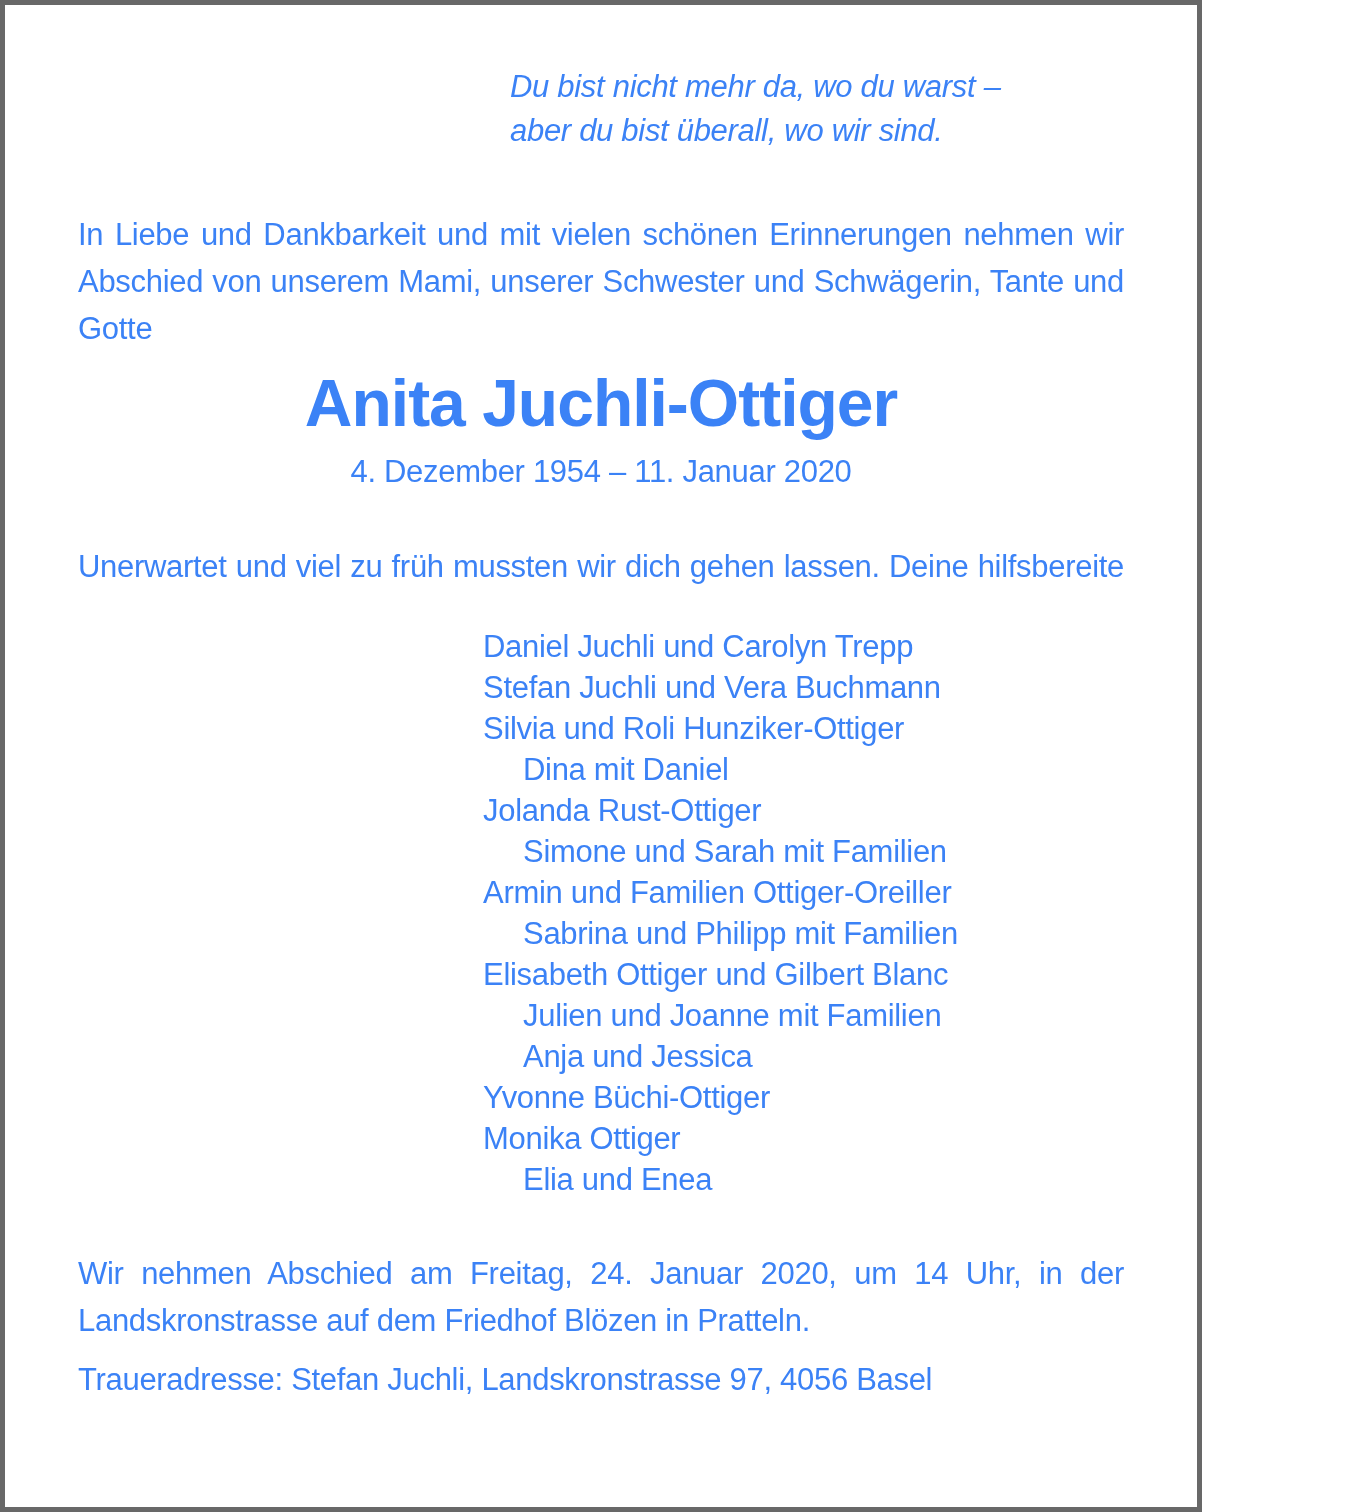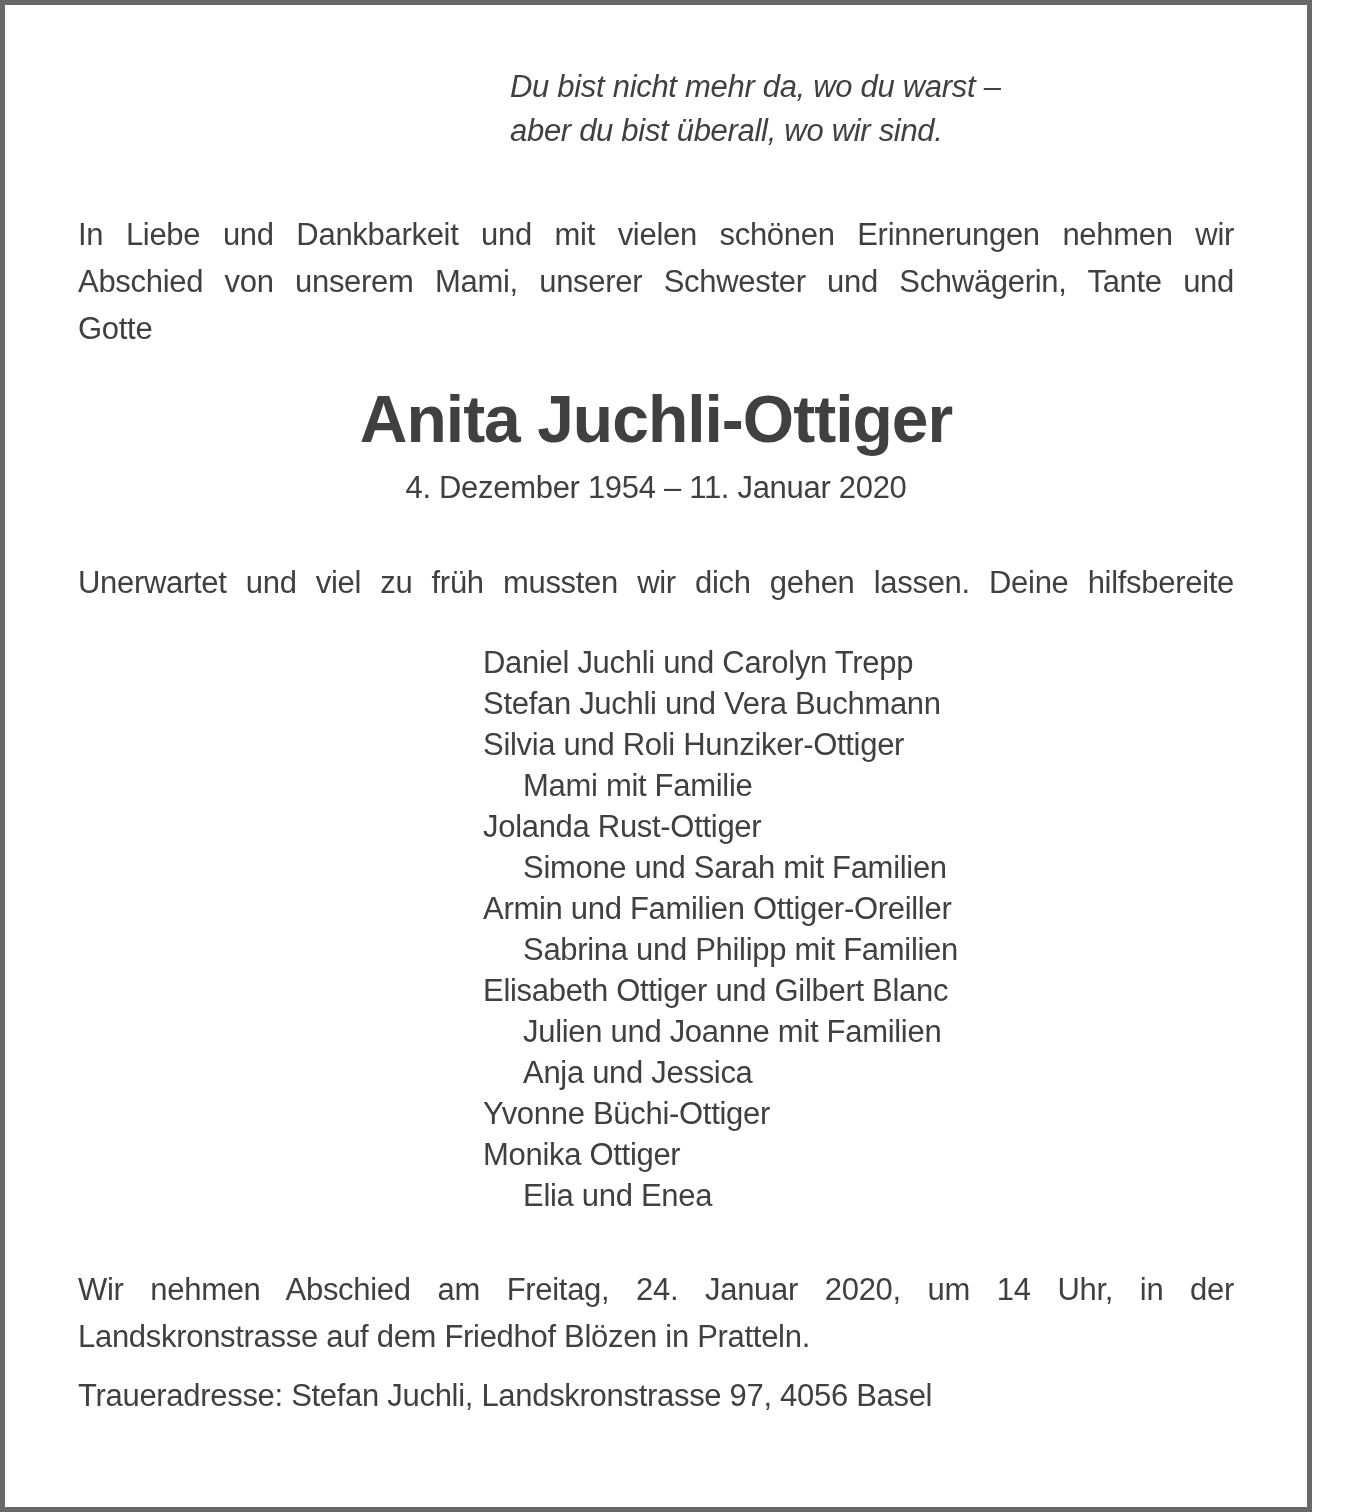--- a/index.html
+++ b/index.html
@@ -2,47 +2,47 @@
 <html><head>
 <meta charset="utf-8">
 <style>
   html, body {
     margin: 0;
     padding: 0;
     background: #ffffff;
   }
   .page {
     box-sizing: border-box;
-    width: 1312px;
+    width: 1202px;
     height: 1512px;
     background: #ffffff;
     border: 5px solid #686868;
     padding: 60px 73px 7px 73px;
     font-family: "Liberation Sans", "DejaVu Sans", sans-serif;
-    color: #404040;
+    color: #3b82f6;
     letter-spacing: -0.3px;
     overflow: hidden;
   }
   .quote {
     margin-left: 432px;
     font-style: italic;
     font-size: 31px;
     line-height: 44px;
   }
   .para {
     font-size: 31px;
     line-height: 47px;
   }
   .intro { margin-top: 58px; }
   .stretch {
     text-align: justify;
     text-align-last: justify;
   }
   .deceased-name {
-    margin-top: 27px;
+    margin-top: 11px;
     font-size: 66px;
     font-weight: bold;
     line-height: 80px;
     letter-spacing: -1px;
     text-align: center;
   }
   .life-dates {
     margin-top: 8px;
     font-size: 31px;
     line-height: 42px;
@@ -80,21 +80,21 @@
   <div class="life-dates">4. Dezember 1954 – 11. Januar 2020</div>
 
   <div class="para message">
     <div class="stretch">Unerwartet und viel zu früh mussten wir dich gehen lassen. Deine hilfsbereite</div>
   </div>
 
   <div class="family">
     <div class="family-line">Daniel Juchli und Carolyn Trepp</div>
     <div class="family-line">Stefan Juchli und Vera Buchmann</div>
     <div class="family-line">Silvia und Roli Hunziker-Ottiger</div>
-    <div class="family-line indented">Mami mit Familie</div>
+    <div class="family-line indented">Dina mit Daniel</div>
     <div class="family-line">Jolanda Rust-Ottiger</div>
     <div class="family-line indented">Simone und Sarah mit Familien</div>
     <div class="family-line">Armin und Familien Ottiger-Oreiller</div>
     <div class="family-line indented">Sabrina und Philipp mit Familien</div>
     <div class="family-line">Elisabeth Ottiger und Gilbert Blanc</div>
     <div class="family-line indented">Julien und Joanne mit Familien</div>
     <div class="family-line indented">Anja und Jessica</div>
     <div class="family-line">Yvonne Büchi-Ottiger</div>
     <div class="family-line">Monika Ottiger</div>
     <div class="family-line indented">Elia und Enea</div>

